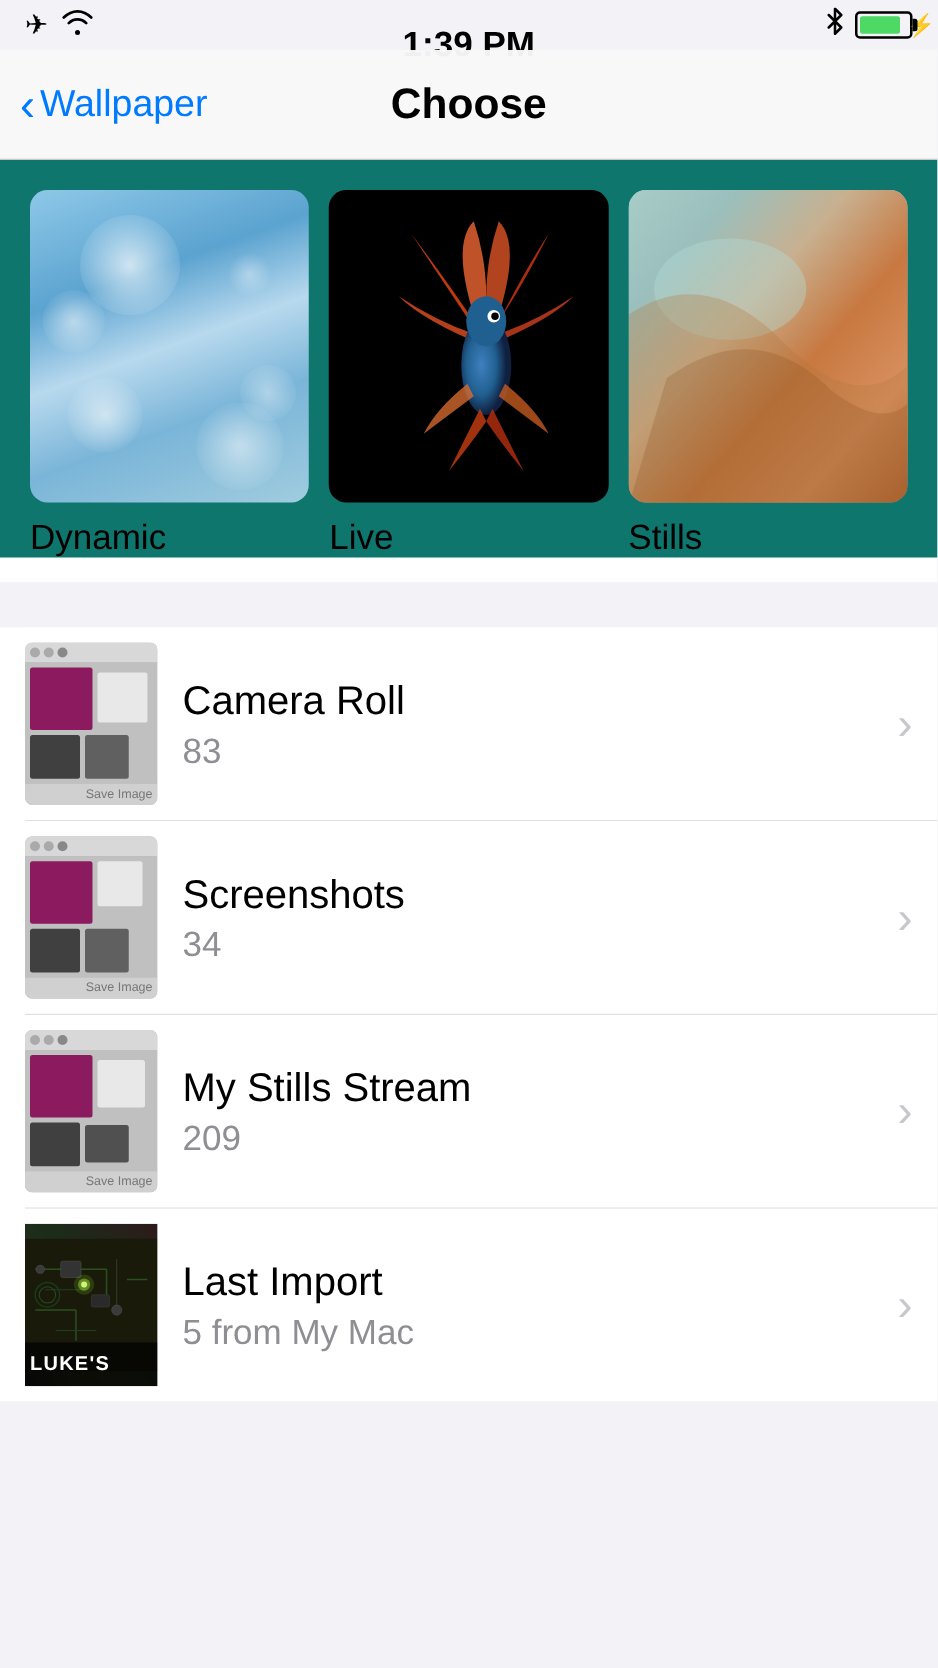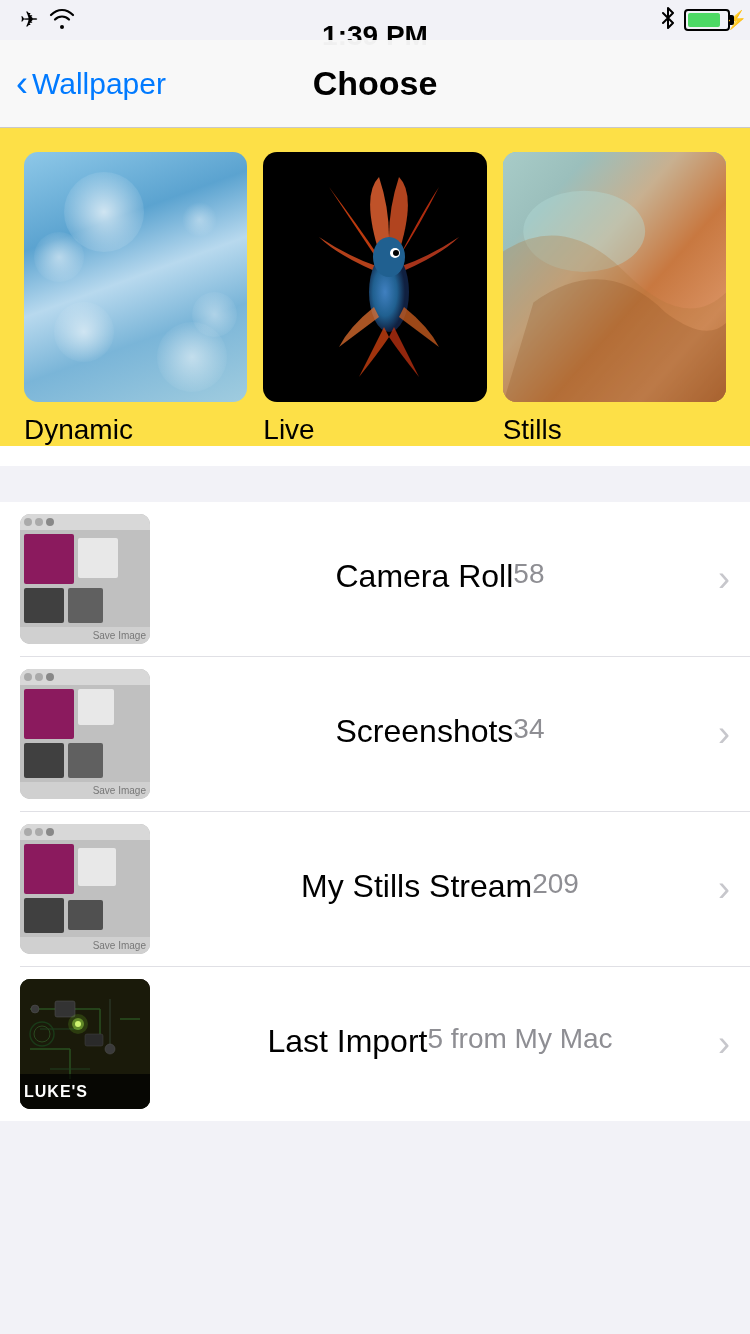--- a/index.html
+++ b/index.html
@@ -135,21 +135,21 @@
     
     .content {
       background: #f2f2f7;
     }
 
     
     .wallpaper-grid {
       display: flex;
       gap: 16px;
       padding: 24px 24px 0 24px;
-      background: #fde047;
+      background: #0f766e;
       justify-content: space-between;
     }
     .wallpaper-item {
       flex: 1;
       display: flex;
       flex-direction: column;
       align-items: flex-start;
     }
     .wallpaper-thumb {
       width: 100%;
@@ -262,25 +262,25 @@
       border-bottom: 1px solid #e0e0e5;
       margin-left: 20px;
       background: #fff;
       cursor: pointer;
       min-height: 130px;
     }
     .album-item:last-child {
       border-bottom: none;
     }
     .album-thumb {
-      width: 130px;
+      width: 106px;
       height: 130px;
       flex-shrink: 0;
       margin-right: 20px;
-      border-radius: 10px;
+      border-radius: 0;
       overflow: hidden;
       position: relative;
     }
     
     .thumb-camera-roll {
       background: #b0b0b0;
       width: 100%;
       height: 100%;
       position: relative;
       display: flex;
@@ -346,21 +346,21 @@
       align-items: center;
       justify-content: flex-end;
       padding-right: 4px;
       font-size: 10px;
       color: #888;
     }
 
     .album-info {
       flex: 1;
       display: flex;
-      flex-direction: row;
+      flex-direction: column;
       justify-content: center;
     }
     .album-name {
       font-size: 32px;
       color: #000;
       font-weight: 400;
       margin-bottom: 6px;
     }
     .album-count {
       font-size: 28px;
@@ -551,21 +551,21 @@
               <div style="width:35px;height:35px;background:#606060;border-radius:2px;"></div>
             </div>
           </div>
           <div class="cr-label-row">
             <span style="font-size:10px;color:#777;">Save Image</span>
           </div>
         </div>
       </div>
       <div class="album-info">
         <div class="album-name">Camera Roll</div>
-        <div class="album-count">58</div>
+        <div class="album-count">83</div>
       </div>
       <div class="album-chevron">›</div>
     </div>
 
     <div class="album-item">
       <div class="album-thumb">
         <div class="thumb-camera-roll">
           <div class="cr-top-bar">
             <div class="cr-dot"></div>
             <div class="cr-dot"></div>

